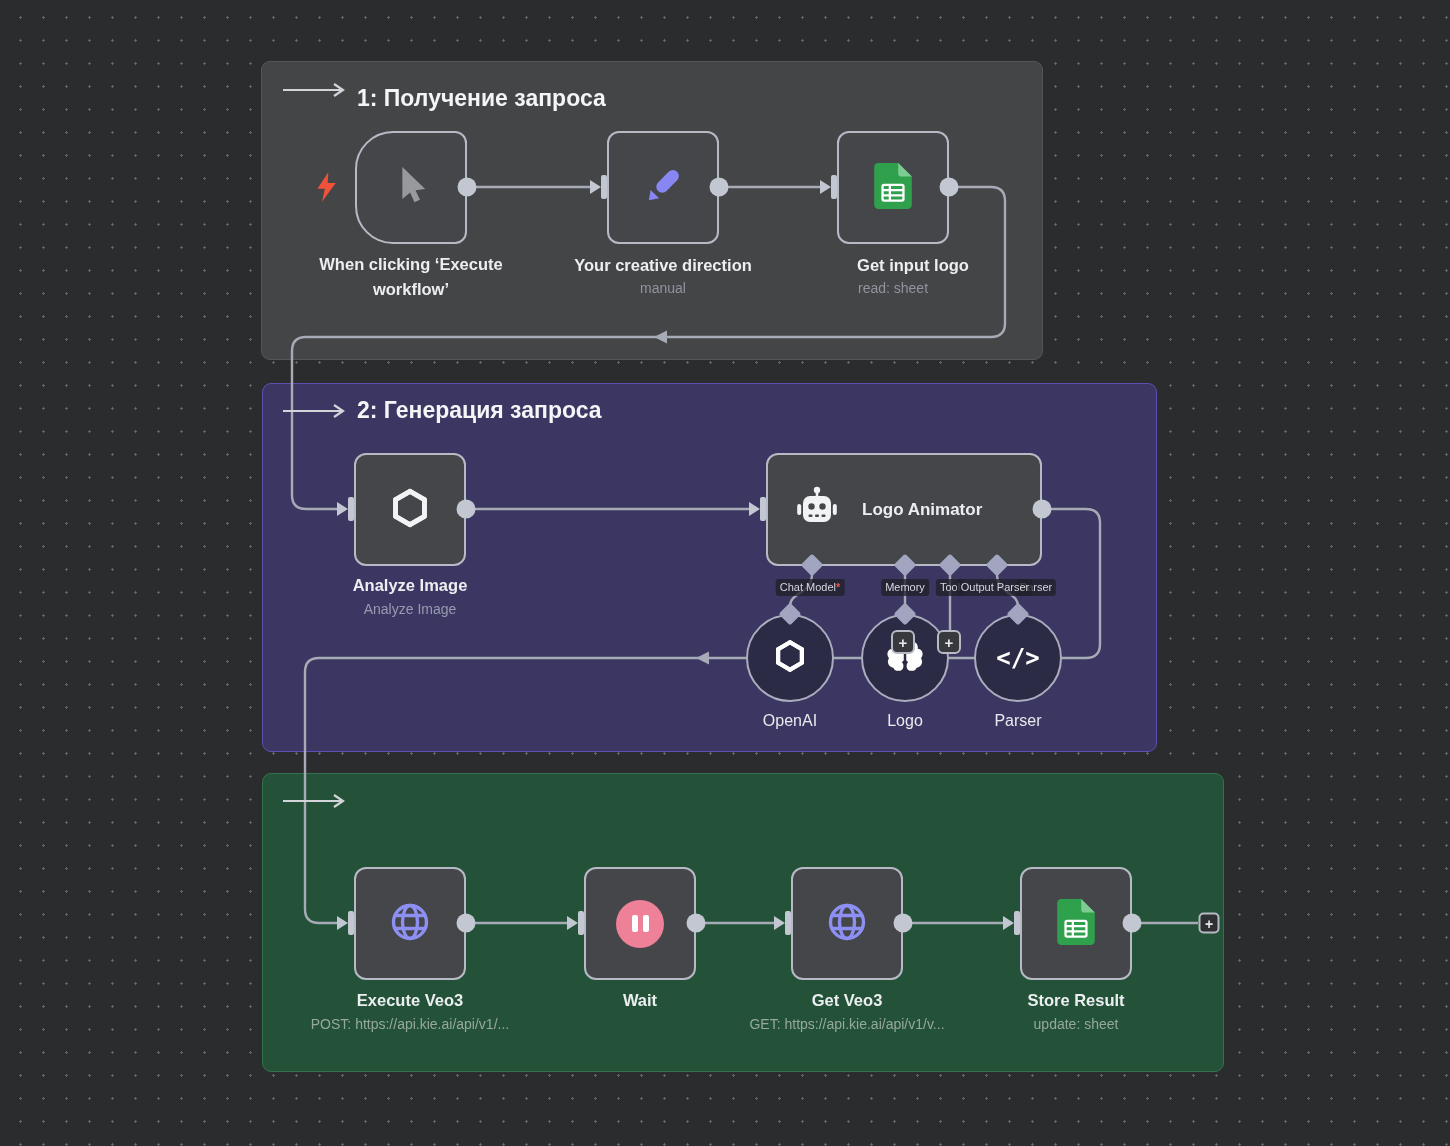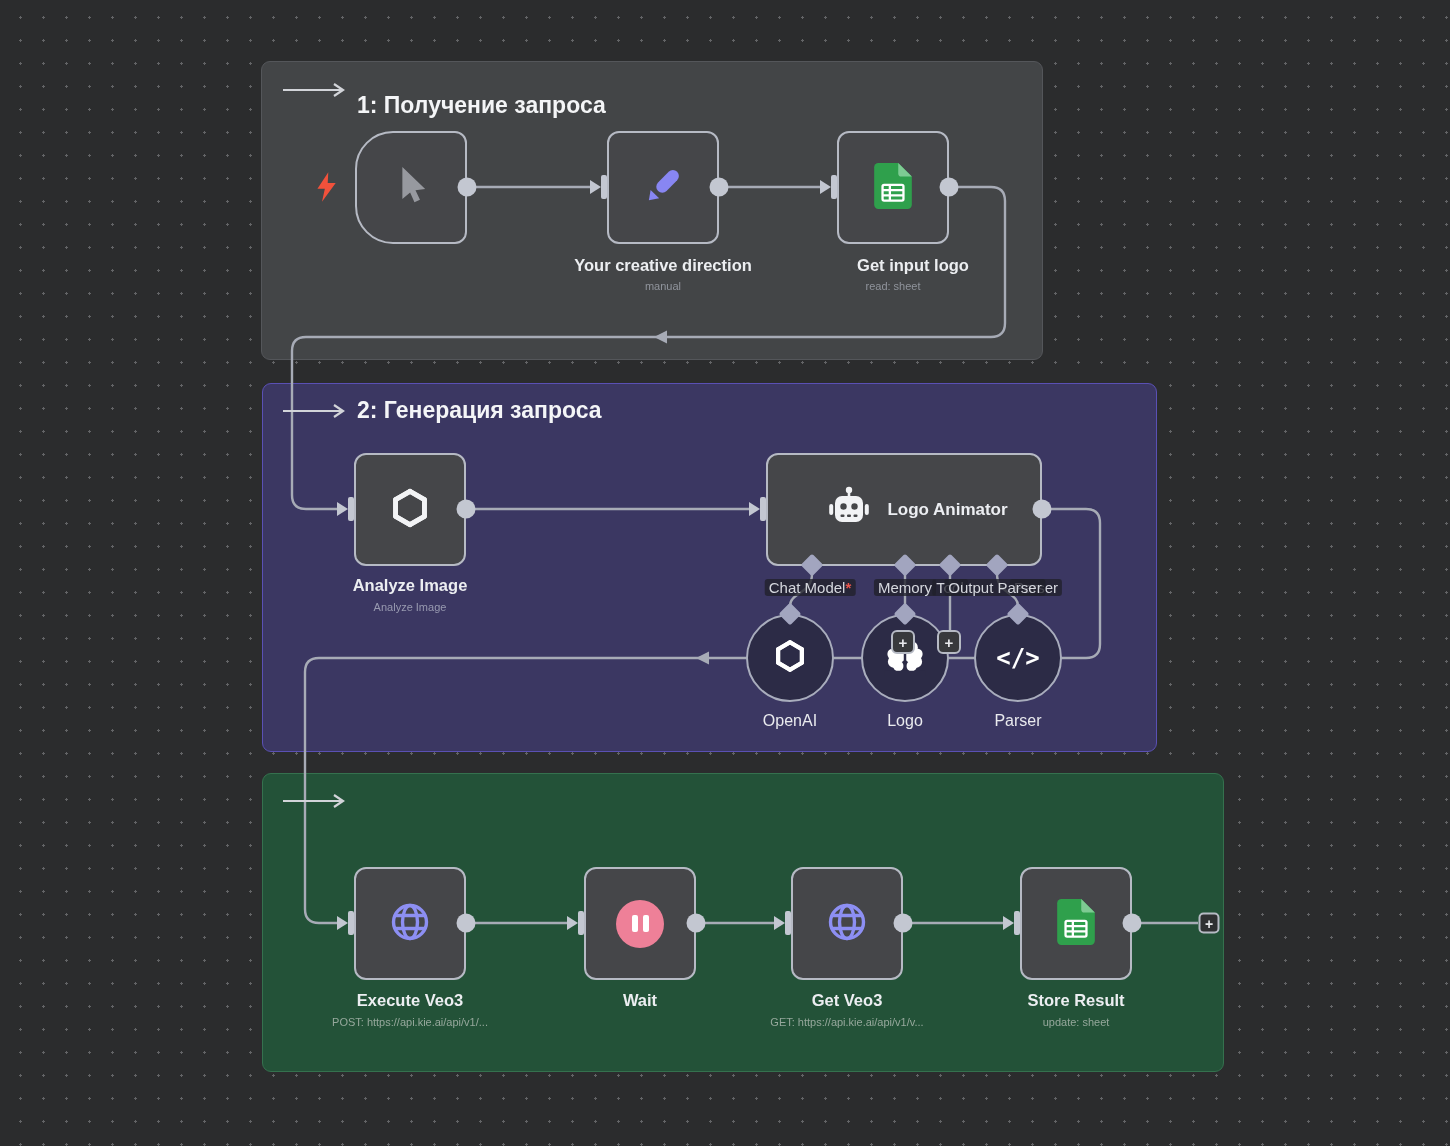--- a/index.html
+++ b/index.html
@@ -10,38 +10,38 @@
     font-family:"Liberation Sans","DejaVu Sans",sans-serif;}
   .section{position:absolute;border-radius:9px;}
   #sec1{left:261px;top:61px;width:780px;height:297px;background:#434547;border:1px solid #54565a;}
   #sec2{left:262px;top:383px;width:893px;height:367px;background:#3b3762;border:1px solid #5a50b4;}
   #sec3{left:262px;top:773px;width:960px;height:297px;background:#235238;border:1px solid #35714e;}
   .sec-title{position:absolute;font-size:23px;font-weight:700;color:#f4f5f7;white-space:nowrap;}
   #svg-lines{position:absolute;left:0;top:0;z-index:2;}
   .node{position:absolute;width:112px;height:113px;background:#454649;border:2px solid #b6bac4;
     border-radius:12px;box-sizing:border-box;display:flex;align-items:center;justify-content:center;z-index:3;}
   #node-trigger{border-radius:38px 12px 12px 38px;}
-  #node-agent{width:276px;justify-content:center;padding-left:26px;gap:15px;}
+  #node-agent{width:276px;justify-content:flex-start;padding-left:26px;gap:22px;}
   .port{position:absolute;width:19px;height:19px;border-radius:50%;background:#c3c7d1;
     transform:translate(-50%,-50%);z-index:4;}
   .in-conn{position:absolute;transform:translate(0,-50%);z-index:4;width:17px;height:24px;}
   .in-conn::before{content:"";position:absolute;left:0;top:5px;width:0;height:0;
     border-top:7px solid transparent;border-bottom:7px solid transparent;border-left:11px solid #c3c7d1;}
   .in-conn::after{content:"";position:absolute;right:0;top:0;width:6px;height:24px;border-radius:2px;background:#c3c7d1;}
   .nlabel{position:absolute;transform:translateX(-50%);text-align:center;font-size:16.5px;font-weight:600;
     color:#eceef1;line-height:25px;white-space:pre-line;z-index:5;}
-  .nsub{position:absolute;transform:translateX(-50%);text-align:center;font-size:11px;font-weight:400;
+  .nsub{position:absolute;transform:translateX(-50%);text-align:center;font-size:14px;font-weight:400;
     color:#90949c;white-space:nowrap;z-index:5;}
   .sub-purple{color:#989ab0;} .sub-green{color:#96a89c;}
   .circle{position:absolute;width:88px;height:88px;border-radius:50%;background:#2c2b46;
     border:2px solid #a9adbd;box-sizing:border-box;transform:translate(-50%,-50%);
     display:flex;align-items:center;justify-content:center;z-index:3;}
   .diamond{position:absolute;width:16px;height:16px;background:#a2a5bf;border-radius:2px;
     transform:translate(-50%,-50%) rotate(45deg);z-index:4;}
-  .chip{position:absolute;transform:translateX(-50%);font-size:15px;color:#d5d7de;
+  .chip{position:absolute;transform:translateX(-50%);font-size:11px;color:#d5d7de;
     background:rgba(32,32,42,0.78);padding:1px 4px;border-radius:3px;white-space:nowrap;line-height:15px;}
   .chip .req{color:#e8564d;font-weight:700;}
   .plusbtn{position:absolute;width:24px;height:24px;border-radius:6px;background:#38393c;
     border:2px solid #b6bac4;box-sizing:border-box;transform:translate(-50%,-50%);
     display:flex;align-items:center;justify-content:center;font-size:15px;font-weight:700;color:#e8e9ec;z-index:6;}
   .plus-end{width:21px;height:21px;border-radius:5px;background:#2f3032;font-size:14px;}
   .agent-title{font-size:17px;font-weight:600;color:#eceef2;}
   .circ-label{position:absolute;transform:translateX(-50%);font-size:16px;font-weight:500;color:#e9eaee;
     text-align:center;white-space:nowrap;z-index:5;}
   .parser-glyph{font-family:"DejaVu Sans Mono","Liberation Mono",monospace;font-weight:700;font-size:24px;color:#fff;}
@@ -79,21 +79,21 @@
       <polygon points="654,337 667,330.5 667,343.5"></polygon>
       <polygon points="696,658 709,651.5 709,664.5"></polygon>
     </g>
     <g stroke="#d2d4d9" stroke-width="2.2" fill="none">
       <path d="M283 90 H342 M334 84 L343 90 L334 96"></path>
       <path d="M283 411 H342 M334 405 L343 411 L334 417"></path>
       <path d="M283 801 H342 M334 795 L343 801 L334 807"></path>
     </g>
   </svg>
 
-  <div class="sec-title" style="left:357px;top:92px">1: Получение запроса</div>
+  <div class="sec-title" style="left:357px;top:85px">1: Получение запроса</div>
   <div class="sec-title" style="left:357px;top:397px">2: Генерация запроса</div>
 
   <span class="icon-abs" style="left:326px;top:187px">
     <svg width="24" height="32" viewBox="0 0 20 28">
         <path d="M12 1 L2.5 15.5 H9 L6.5 27 L18.5 10.5 H11.5 Z" fill="#f1513b"></path>
       </svg>
   </span>
 
   <div class="node" id="node-trigger" style="left:355px;top:131px">
     <span>
@@ -126,20 +126,21 @@
         <path d="M23 0 L36 13 H26 a3 3 0 0 1 -3 -3 Z" fill="#7ecb93"></path>
         <g stroke="#fff" stroke-width="2.2" fill="none">
           <rect x="8" y="21" width="20" height="15" rx="1.5"></rect>
           <path d="M8 26 H28 M8 31 H28 M15 21 V36"></path>
         </g>
       </svg>
     </span>
   </div>
   <div class="port" style="left:949px;top:187px"></div>
 
+  <div class="nlabel" style="left:411px;top:252px;width:225px">When clicking ‘Execute workflow’</div>
   <div class="nlabel" style="left:663px;top:253px;width:240px">Your creative direction</div>
   <div class="nsub" style="left:663px;top:280px">manual</div>
   <div class="nlabel" style="left:913px;top:253px;width:240px">Get input logo</div>
   <div class="nsub" style="left:893px;top:280px">read: sheet</div>
 
   <div class="in-conn" style="left:337px;top:509px"></div>
   <div class="node" style="left:354px;top:453px">
     <span>
       <svg width="56" height="56" viewBox="-26 -26 52 52">
         <g stroke="#f2f3f5" stroke-width="4.4" fill="none" stroke-linecap="round" stroke-linejoin="round">

